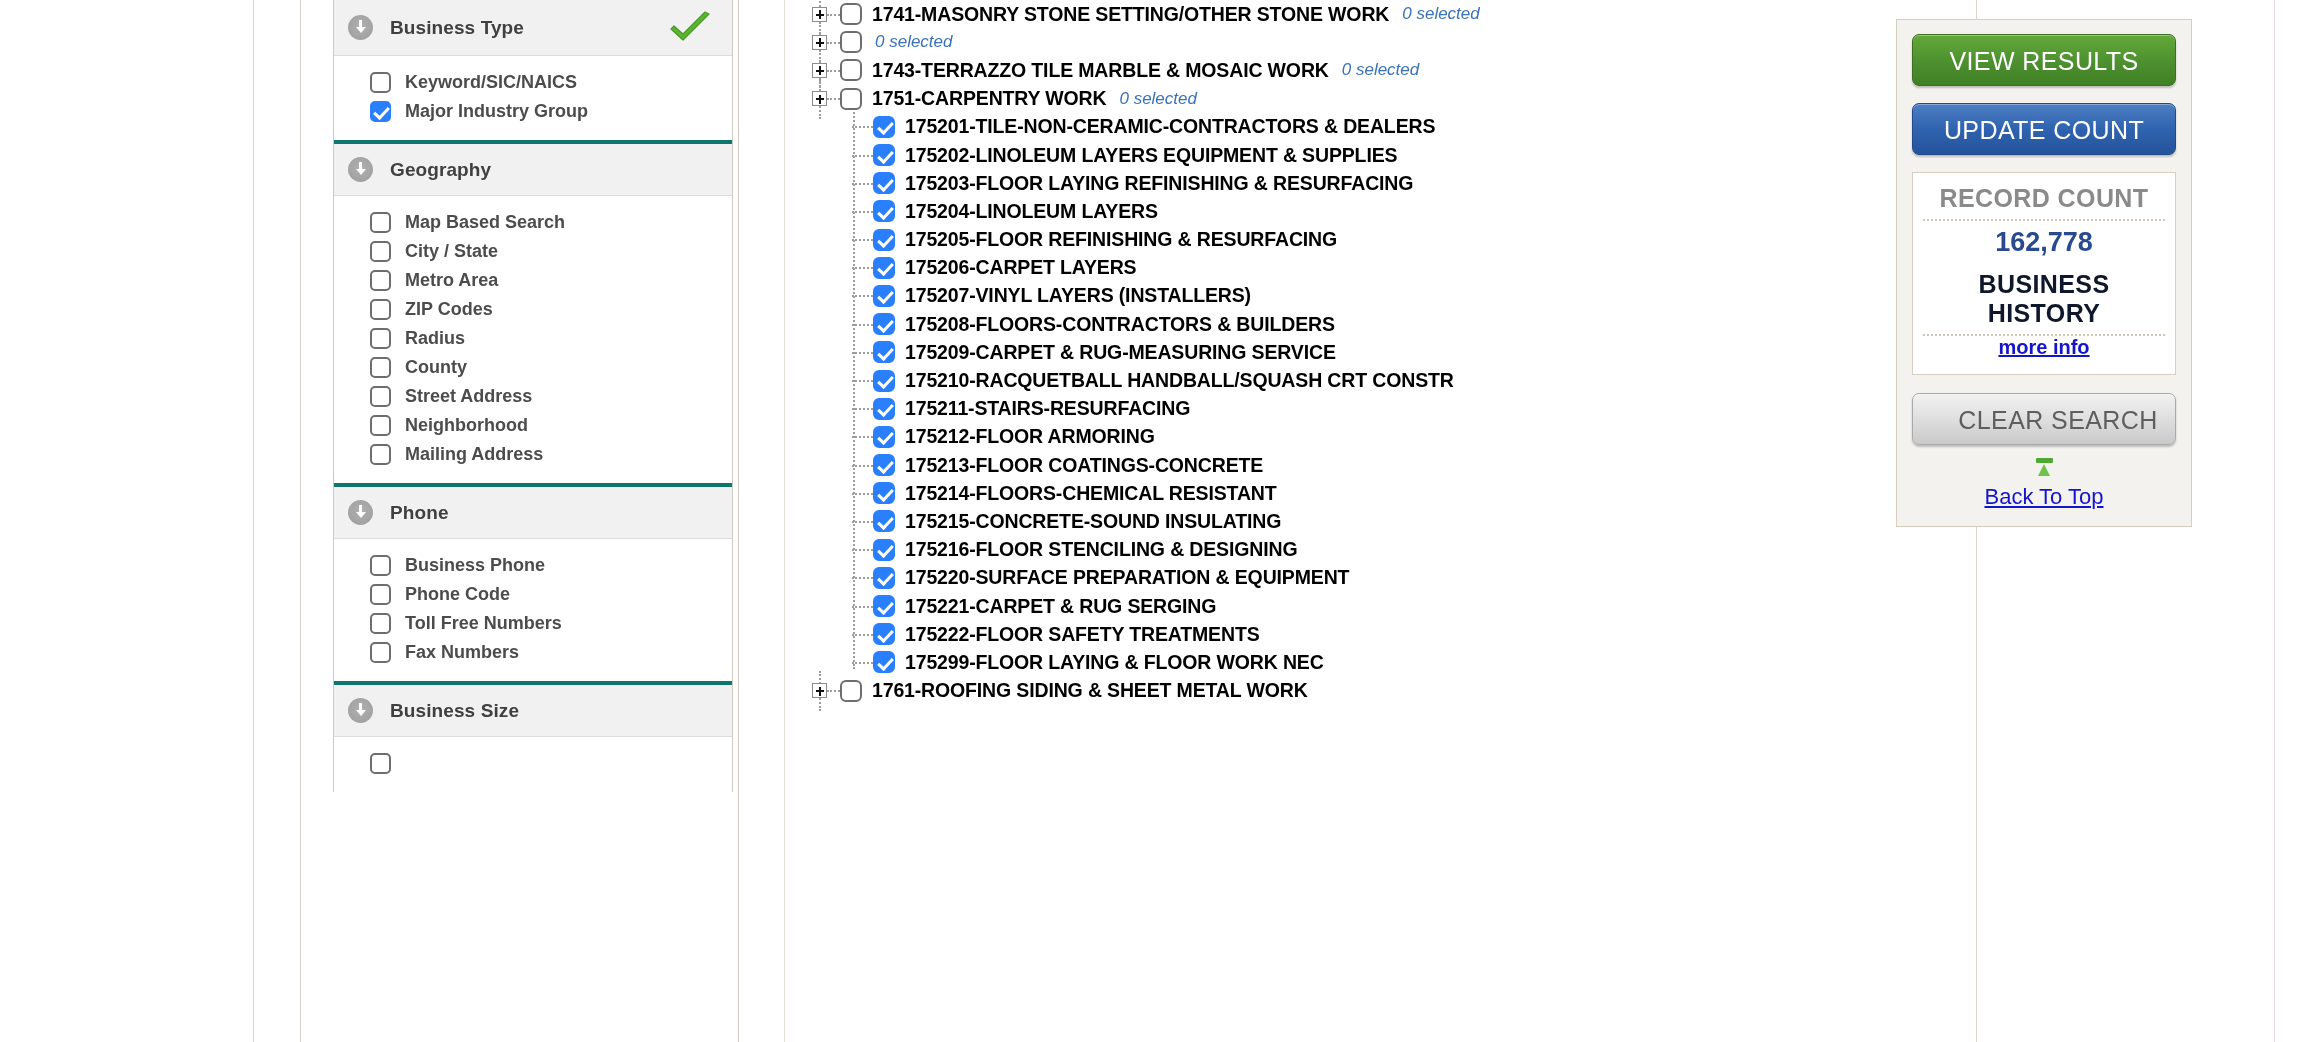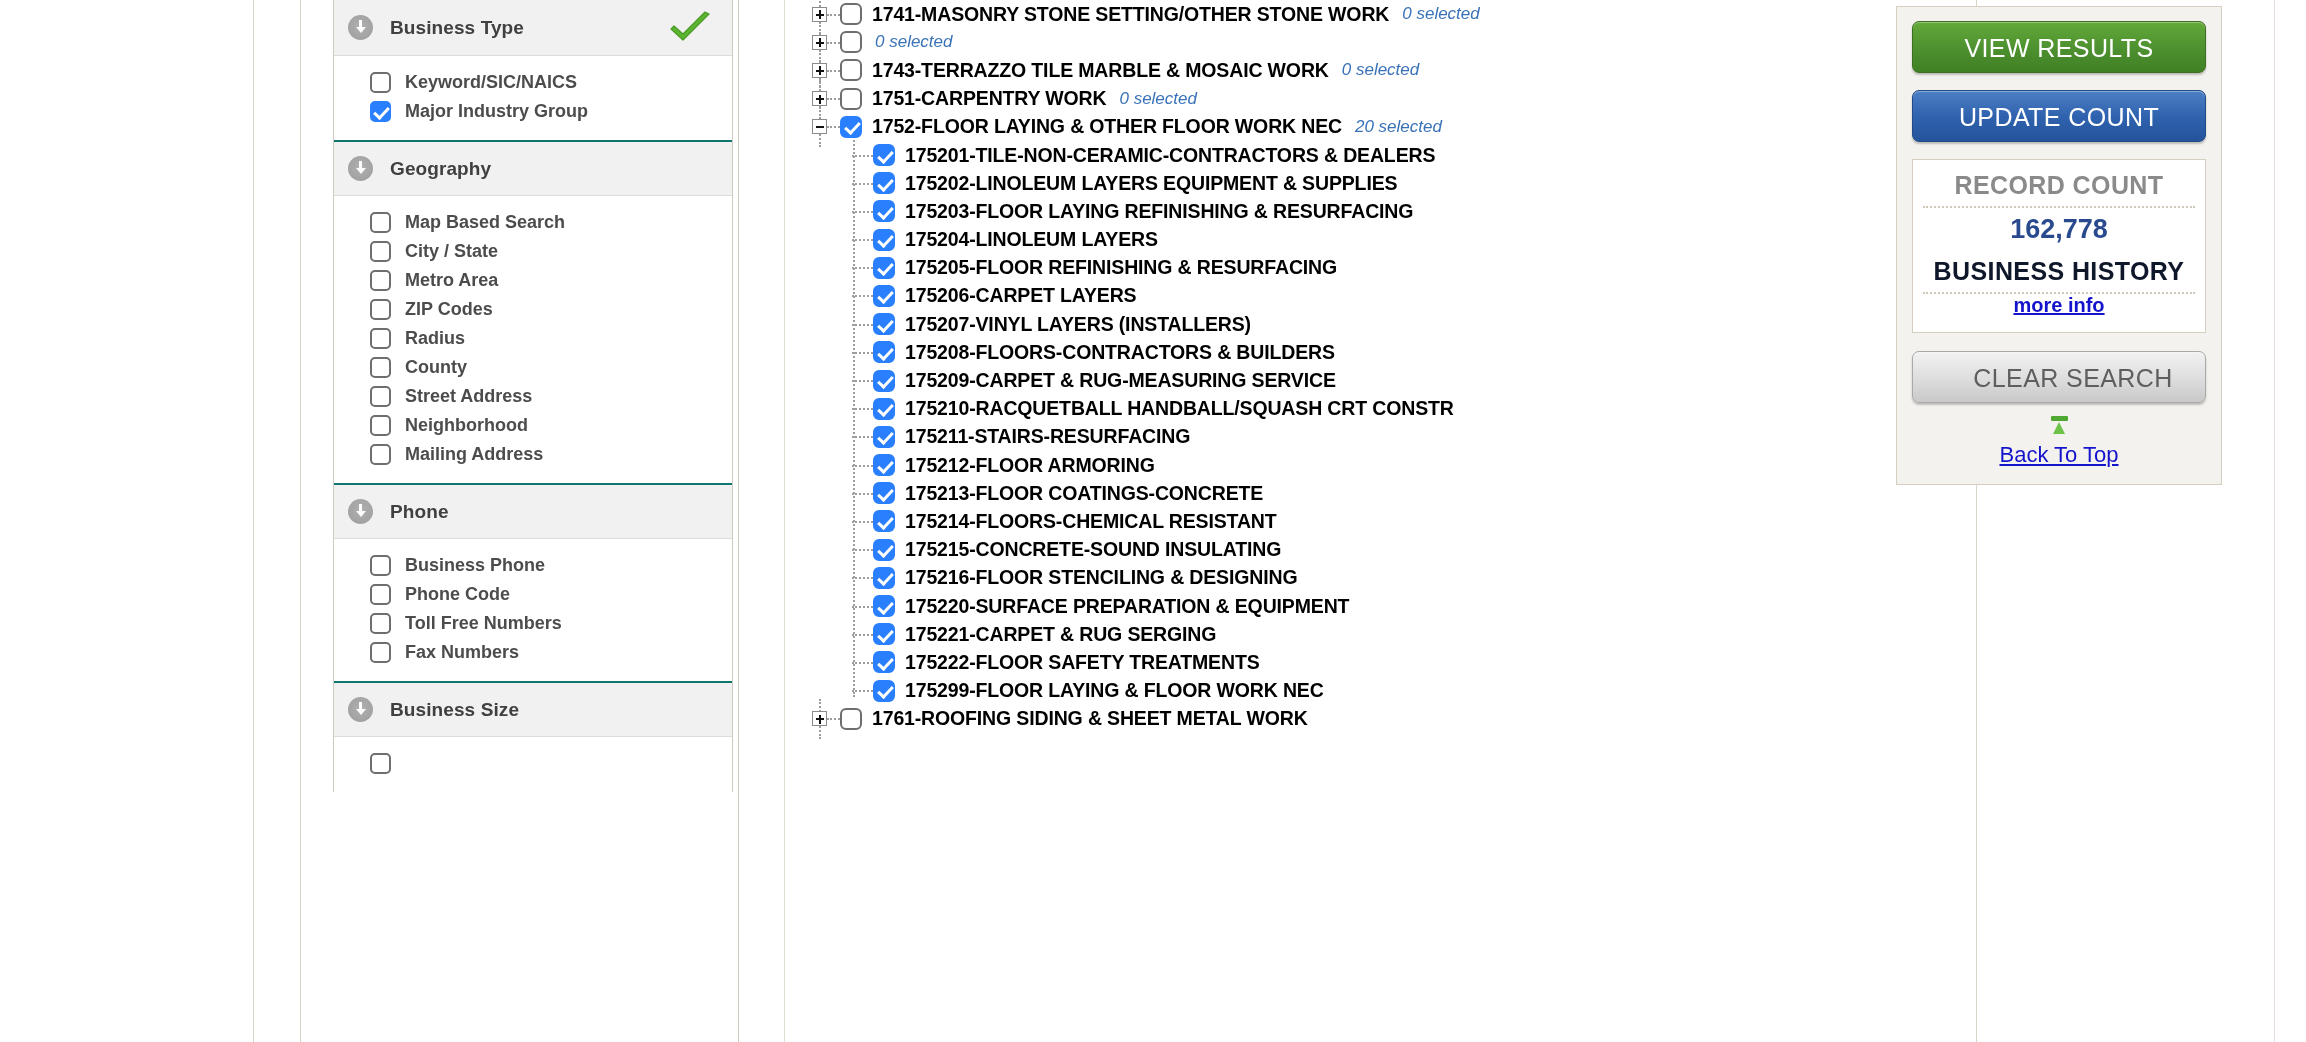--- a/index.html
+++ b/index.html
@@ -29,21 +29,21 @@
   #sidebar {
     position: absolute;
     left: 333px; top: 0px;
     width: 400px;
     border-left: 1px solid #cfcac0;
     border-right: 1px solid #cfcac0;
     background: #ffffff;
   }
   .sec-head {
     background: #f1f1f1;
-    border-top: 2px solid #0f766e;
+    border-top: 4px solid #0f766e;
     border-bottom: 1px solid #dcdcdc;
     height: 56px;
     display: flex;
     align-items: center;
     padding: 0 16px 0 14px;
     position: relative;
   }
   .sec-head:first-child { border-top: none; }
   .circ-icon {
     width: 25px; height: 25px;
@@ -221,22 +221,22 @@
     width: 21px;
     border-top: 2px dotted #9d9d9d;
     margin-left: 6px;
     margin-top: 1px;
     flex: 0 0 auto;
   }
 
   
   #actions {
     position: absolute;
-    left: 1896px; top: 6px;
-    width: 326px;
+    left: 1896px; top: 19px;
+    width: 296px;
     background: #f4f2ee;
     border: 1px solid #d6cfbf;
     padding: 14px 15px 16px 15px;
   }
   .btn {
     display: block;
     width: 100%;
     height: 52px;
     border-radius: 7px;
     font-size: 25px;
@@ -480,27 +480,20 @@
     </div>
 
     <div class="tnode lvl1">
       <span class="toggle plus"></span>
       <span class="elbow"></span>
       <span class="tcb"></span>
       <span class="tlabel">1751-CARPENTRY WORK</span>
       <span class="tcount">0 selected</span>
     </div>
 
-    <div class="tnode lvl1">
-      <span class="toggle"></span>
-      <span class="elbow"></span>
-      <span class="tcb on"></span>
-      <span class="tlabel">1752-FLOOR LAYING &amp; OTHER FLOOR WORK NEC</span>
-      <span class="tcount">20 selected</span>
-    </div>
 
     <div class="childwrap">
       <div class="tnode child">
         <span class="childstub"></span>
         <span class="tcb on"></span>
         <span class="tlabel">175201-TILE-NON-CERAMIC-CONTRACTORS &amp; DEALERS</span>
       </div>
       <div class="tnode child">
         <span class="childstub"></span>
         <span class="tcb on"></span>

